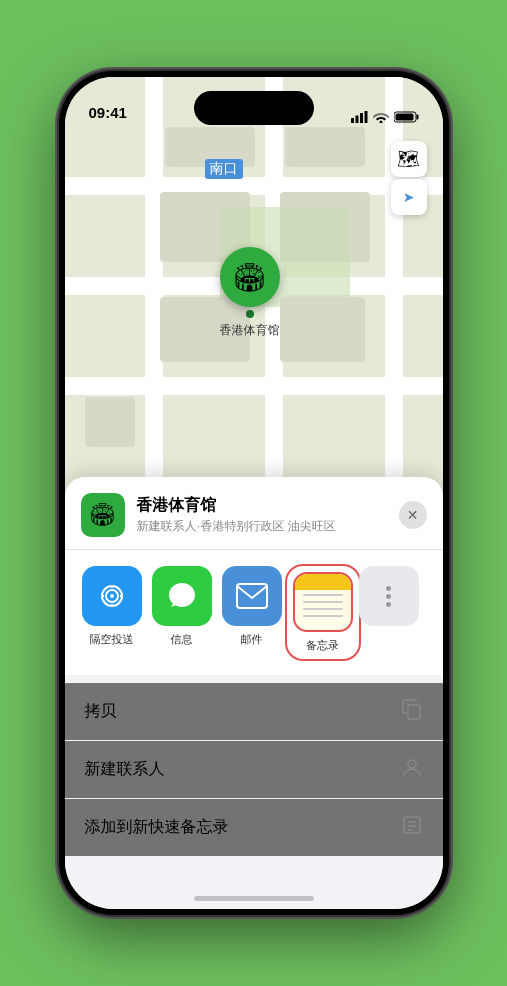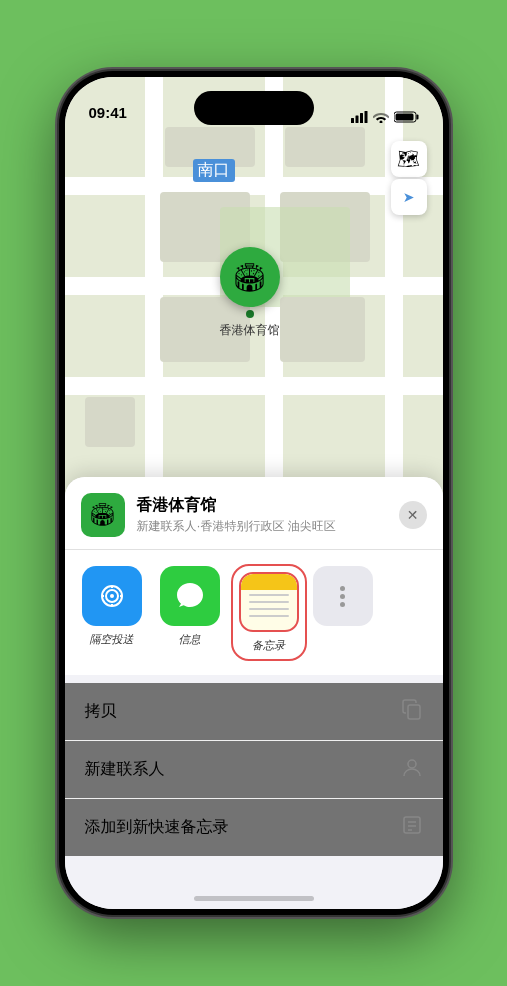--- a/index.html
+++ b/index.html
@@ -90,25 +90,25 @@
     }
     .map-block-green {
       position: absolute;
       background: #c8ddb0;
       border-radius: 4px;
     }
     .map-label-tag {
       position: absolute;
       background: #4a90d9;
       color: #fff;
-      font-size: 16px;
+      font-size: 14px;
       padding: 1px 5px;
       border-radius: 3px;
       top: 82px;
-      left: 128px;
+      left: 140px;
     }
     .map-controls {
       position: absolute;
       right: 16px;
       top: 64px;
       display: flex;
       flex-direction: column;
       gap: 2px;
     }
     .map-btn {
@@ -207,25 +207,23 @@
       align-items: center;
       justify-content: center;
       font-size: 14px;
       color: #666;
       cursor: pointer;
     }
     
     .share-row {
       display: flex;
       padding: 16px 12px;
-      gap: 8px;
       background: #fff;
       border-bottom: 8px solid #f2f2f7;
       overflow: hidden;
-      font-style: italic;
     }
     .share-item {
       display: flex;
       flex-direction: column;
       align-items: center;
       gap: 6px;
       min-width: 70px;
     }
     .share-icon {
       width: 60px;
@@ -434,20 +432,29 @@
 
         <div class="share-item">
           <div class="share-icon messages">
             <svg width="34" height="34" viewBox="0 0 34 34" fill="white">
               <path d="M17 4C9.8 4 4 9.3 4 16c0 3.4 1.5 6.5 4 8.7L6 28l4.5-1.8C12 27 14.4 28 17 28c7.2 0 13-5.3 13-12S24.2 4 17 4z"></path>
             </svg>
           </div>
           <span class="share-label">信息</span>
         </div>
 
+        <div class="share-item">
+          <div class="share-icon mail">
+            <svg width="34" height="28" viewBox="0 0 34 28" fill="white">
+              <rect x="2" y="2" width="30" height="24" rx="3" fill="none" stroke="white" stroke-width="2"></rect>
+              <polyline points="2,4 17,16 32,4" stroke="white" stroke-width="2" fill="none"></polyline>
+            </svg>
+          </div>
+          <span class="share-label">邮件</span>
+        </div>
 
         <div class="share-item" style="outline: 2px solid #e55050; border-radius: 16px; padding: 6px;">
           <div class="share-icon notes" style="position:relative; overflow:hidden; background:#fffde7;">
             <div class="notes-top-bar"></div>
             <div class="notes-lines">
               <div class="notes-line"></div>
               <div class="notes-line"></div>
               <div class="notes-line"></div>
               <div class="notes-line"></div>
             </div>

